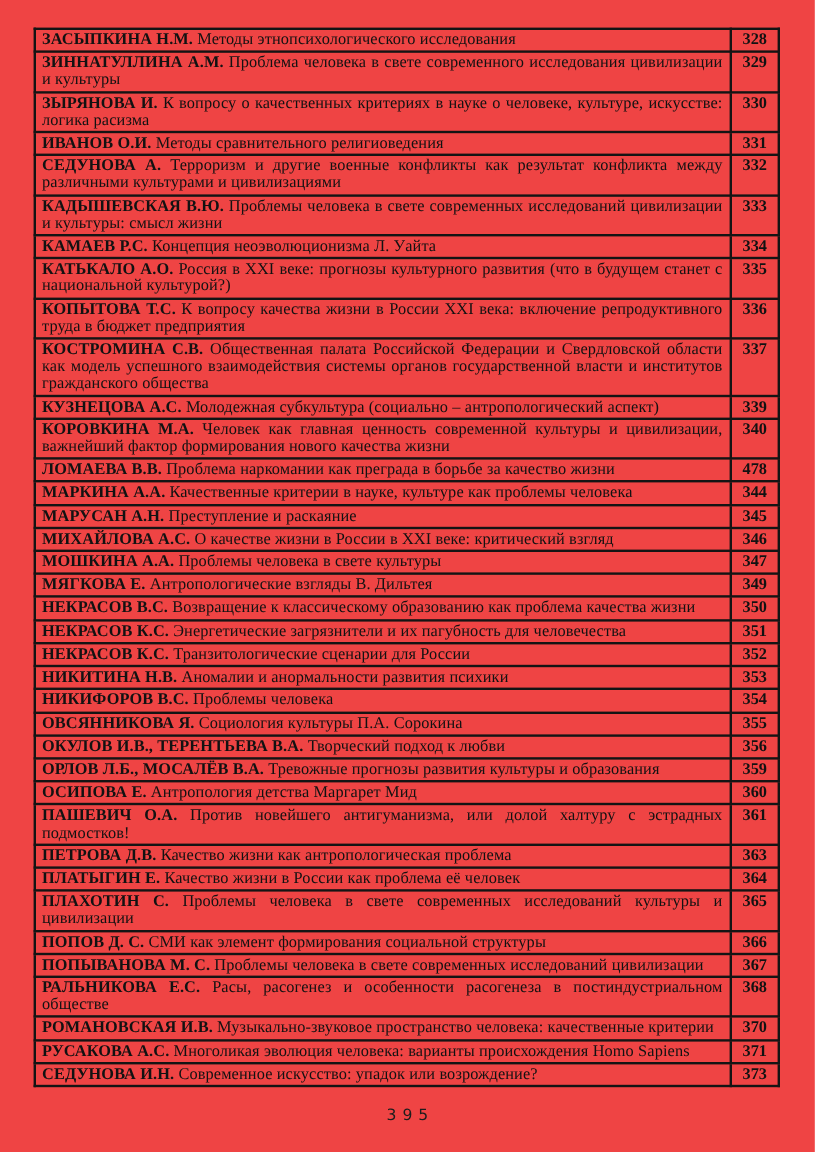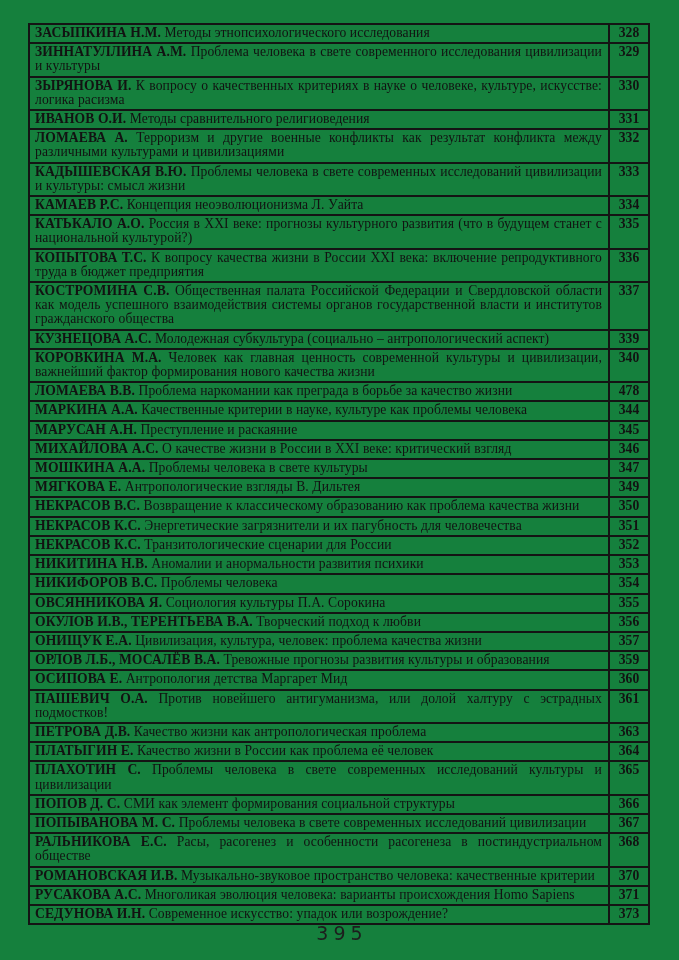--- a/index.html
+++ b/index.html
@@ -6,21 +6,21 @@
   html, body { background: #ffffff; }
   body {
     width: 679px; height: 960px;
     font-family: "Liberation Serif", "DejaVu Serif", serif;
     color: #121212;
     overflow: hidden;
   }
   .sheet {
     position: relative;
     width: 679px; height: 960px;
-    background: #15803d;
+    background: #ef4444;
   }
   table.index {
     position: absolute;
     left: 28px; top: 23px;
     width: 622px;
     border-collapse: collapse;
     table-layout: fixed;
   }
   table.index td {
     border: 2px solid #141414;
@@ -39,21 +39,21 @@
     font-weight: bold;
     text-align: center;
     padding: 1px 2px 0 2px;
   }
   .footer-pagenum {
     position: absolute;
     left: 0; right: 0;
     top: 922px;
     text-align: center;
     font-family: "DejaVu Sans", "Liberation Sans", sans-serif;
-    font-size: 19px;
+    font-size: 13px;
     letter-spacing: 5px;
     padding-left: 5px; 
     color: #1d1d1d;
   }
 </style>
 </head>
 <body>
 
 <div class="sheet">
 
@@ -69,21 +69,21 @@
         </tr>
         <tr>
           <td class="entry"><span class="author">ЗЫРЯНОВА И.</span> <span>К вопросу о качественных критериях в науке о человеке, культуре, искусстве: логика расизма</span></td>
           <td class="pageref">330</td>
         </tr>
         <tr>
           <td class="entry"><span class="author">ИВАНОВ О.И.</span> <span>Методы сравнительного религиоведения</span></td>
           <td class="pageref">331</td>
         </tr>
         <tr>
-          <td class="entry"><span class="author">ЛОМАЕВА А.</span> <span>Терроризм и другие военные конфликты как результат конфликта между различными культурами и цивилизациями</span></td>
+          <td class="entry"><span class="author">СЕДУНОВА А.</span> <span>Терроризм и другие военные конфликты как результат конфликта между различными культурами и цивилизациями</span></td>
           <td class="pageref">332</td>
         </tr>
         <tr>
           <td class="entry"><span class="author">КАДЫШЕВСКАЯ В.Ю.</span> <span>Проблемы человека в свете современных исследований цивилизации и культуры: смысл жизни</span></td>
           <td class="pageref">333</td>
         </tr>
         <tr>
           <td class="entry"><span class="author">КАМАЕВ Р.С.</span> <span>Концепция неоэволюционизма Л. Уайта</span></td>
           <td class="pageref">334</td>
         </tr>
@@ -153,24 +153,20 @@
         </tr>
         <tr>
           <td class="entry"><span class="author">ОВСЯННИКОВА Я.</span> <span>Социология культуры П.А. Сорокина</span></td>
           <td class="pageref">355</td>
         </tr>
         <tr>
           <td class="entry"><span class="author">ОКУЛОВ И.В., ТЕРЕНТЬЕВА В.А.</span> <span>Творческий подход к любви</span></td>
           <td class="pageref">356</td>
         </tr>
         <tr>
-          <td class="entry"><span class="author">ОНИЩУК Е.А.</span> <span>Цивилизация, культура, человек: проблема качества жизни</span></td>
-          <td class="pageref">357</td>
-        </tr>
-        <tr>
           <td class="entry"><span class="author">ОРЛОВ Л.Б., МОСАЛЁВ В.А.</span> <span>Тревожные прогнозы развития культуры и образования</span></td>
           <td class="pageref">359</td>
         </tr>
         <tr>
           <td class="entry"><span class="author">ОСИПОВА Е.</span> <span>Антропология детства Маргарет Мид</span></td>
           <td class="pageref">360</td>
         </tr>
         <tr>
           <td class="entry"><span class="author">ПАШЕВИЧ О.А.</span> <span>Против новейшего антигуманизма, или долой халтуру с эстрадных подмостков!</span></td>
           <td class="pageref">361</td>

